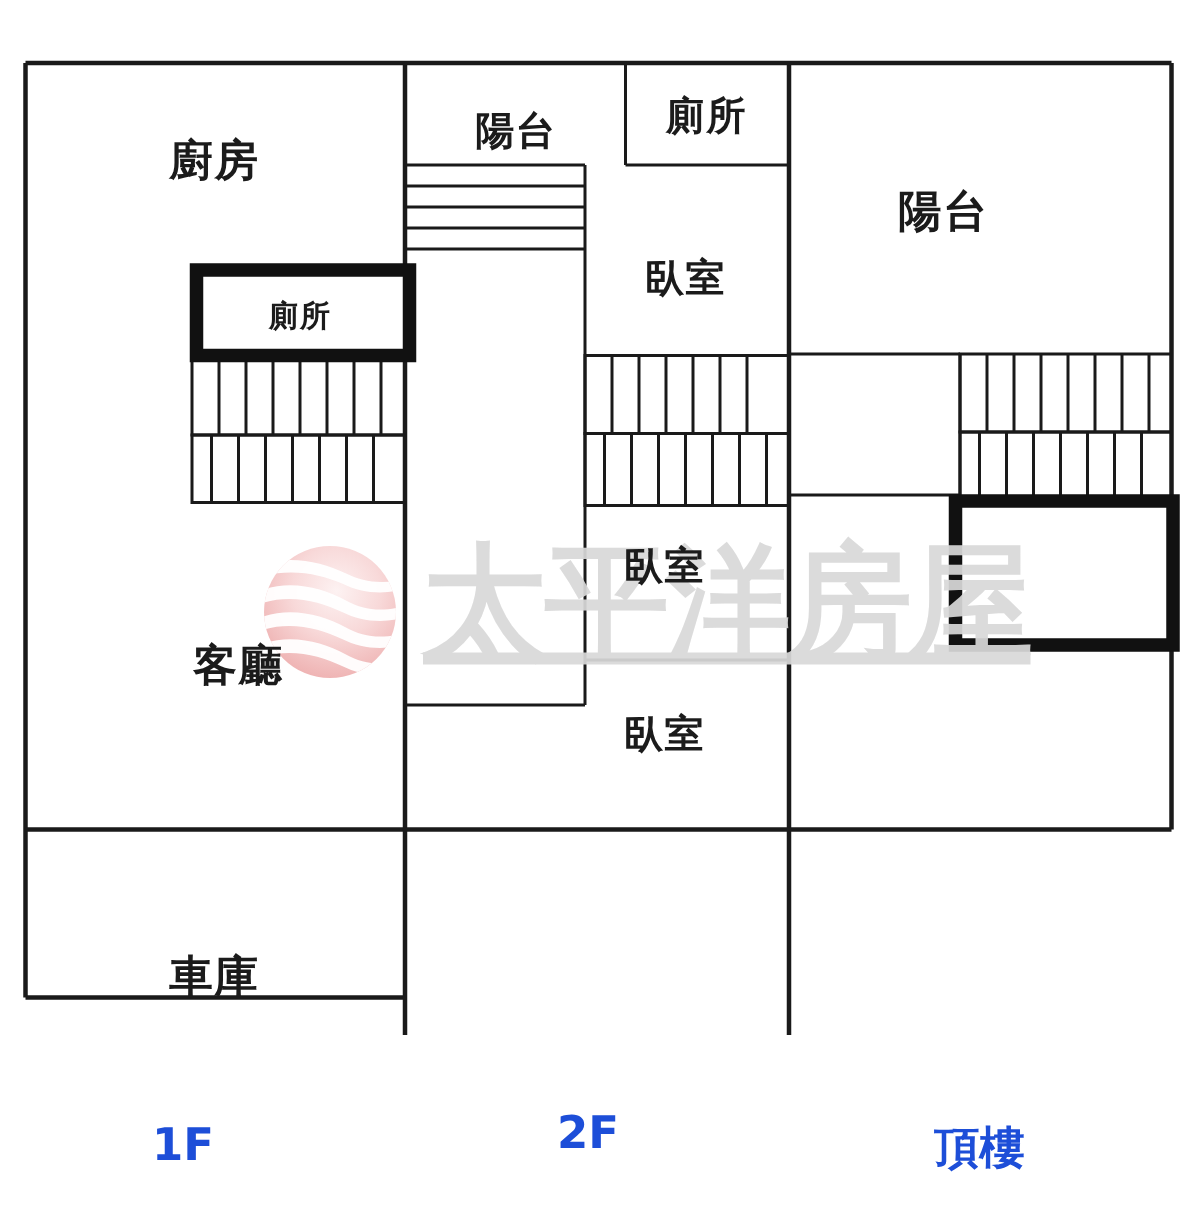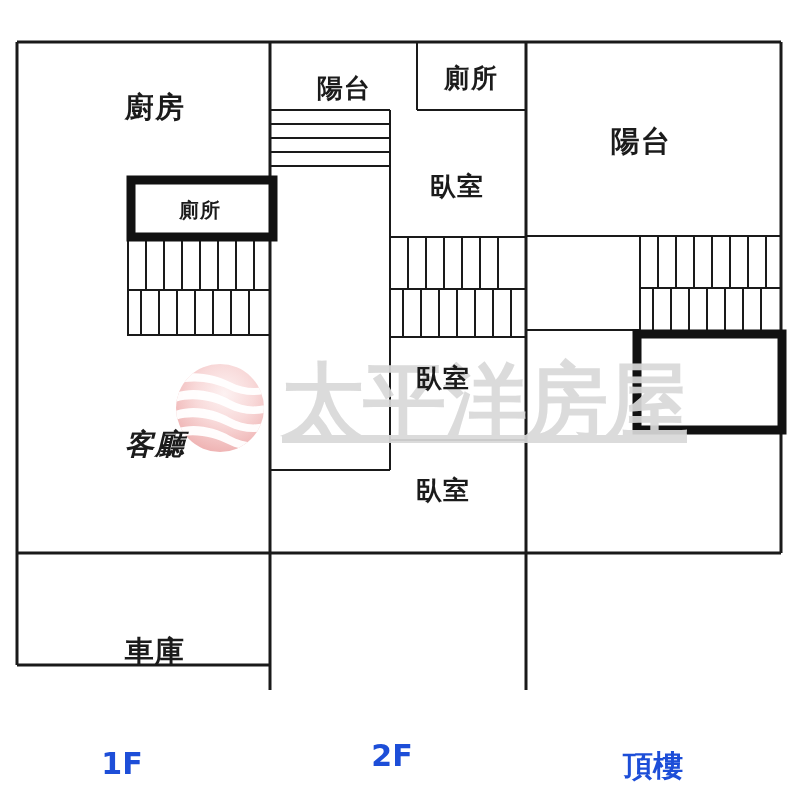--- a/index.html
+++ b/index.html
@@ -28,21 +28,21 @@
   }
   .room-label {
     position: absolute;
     color: #1b1b1b;
     font-weight: 700;
     white-space: nowrap;
     line-height: 1;
     transform: translate(-50%, -50%);
     letter-spacing: 0.04em;
   }
-  .label-lg { font-size: 29px; margin-left: 12px; }
+  .label-lg { font-size: 29px; }
   .label-md { font-size: 26px; }
   .label-sm { font-size: 20px; }
   .floor-label {
     position: absolute;
     color: #1d4ed8;
     font-weight: 700;
     font-size: 30px;
     white-space: nowrap;
     transform: translate(-50%, -50%);
     line-height: 1;
@@ -238,21 +238,21 @@
         <path d="M-6 26 C 16 12, 44 17, 62 26 C 78 34, 94 34, 112 26 L112 33 C 94 41, 76 41, 60 33 C 42 25, 16 21, -6 34 Z"></path>
       </g>
     </svg>
     <div class="wm-text">太平洋房屋</div>
   </div>
 
   <div class="room-label label-lg" style="left:143px; top:107px;">廚房</div>
 
   <div class="room-label label-sm" style="left:200px; top:210px;">廁所</div>
 
-  <div class="room-label label-lg" style="left:143px; top:444px;font-style:italic;">客廳</div>
+  <div class="room-label label-lg" style="left:159px; top:444px;">客廳</div>
 
   <div class="room-label label-lg" style="left:143px; top:651px;">車庫</div>
 
   <div class="room-label label-md" style="left:344px; top:88px;">陽台</div>
 
   <div class="room-label label-md" style="left:471px; top:78px;">廁所</div>
 
   <div class="room-label label-md" style="left:457px; top:186px;">臥室</div>
 
   <div class="room-label label-md" style="left:443px; top:378px;">臥室</div>

